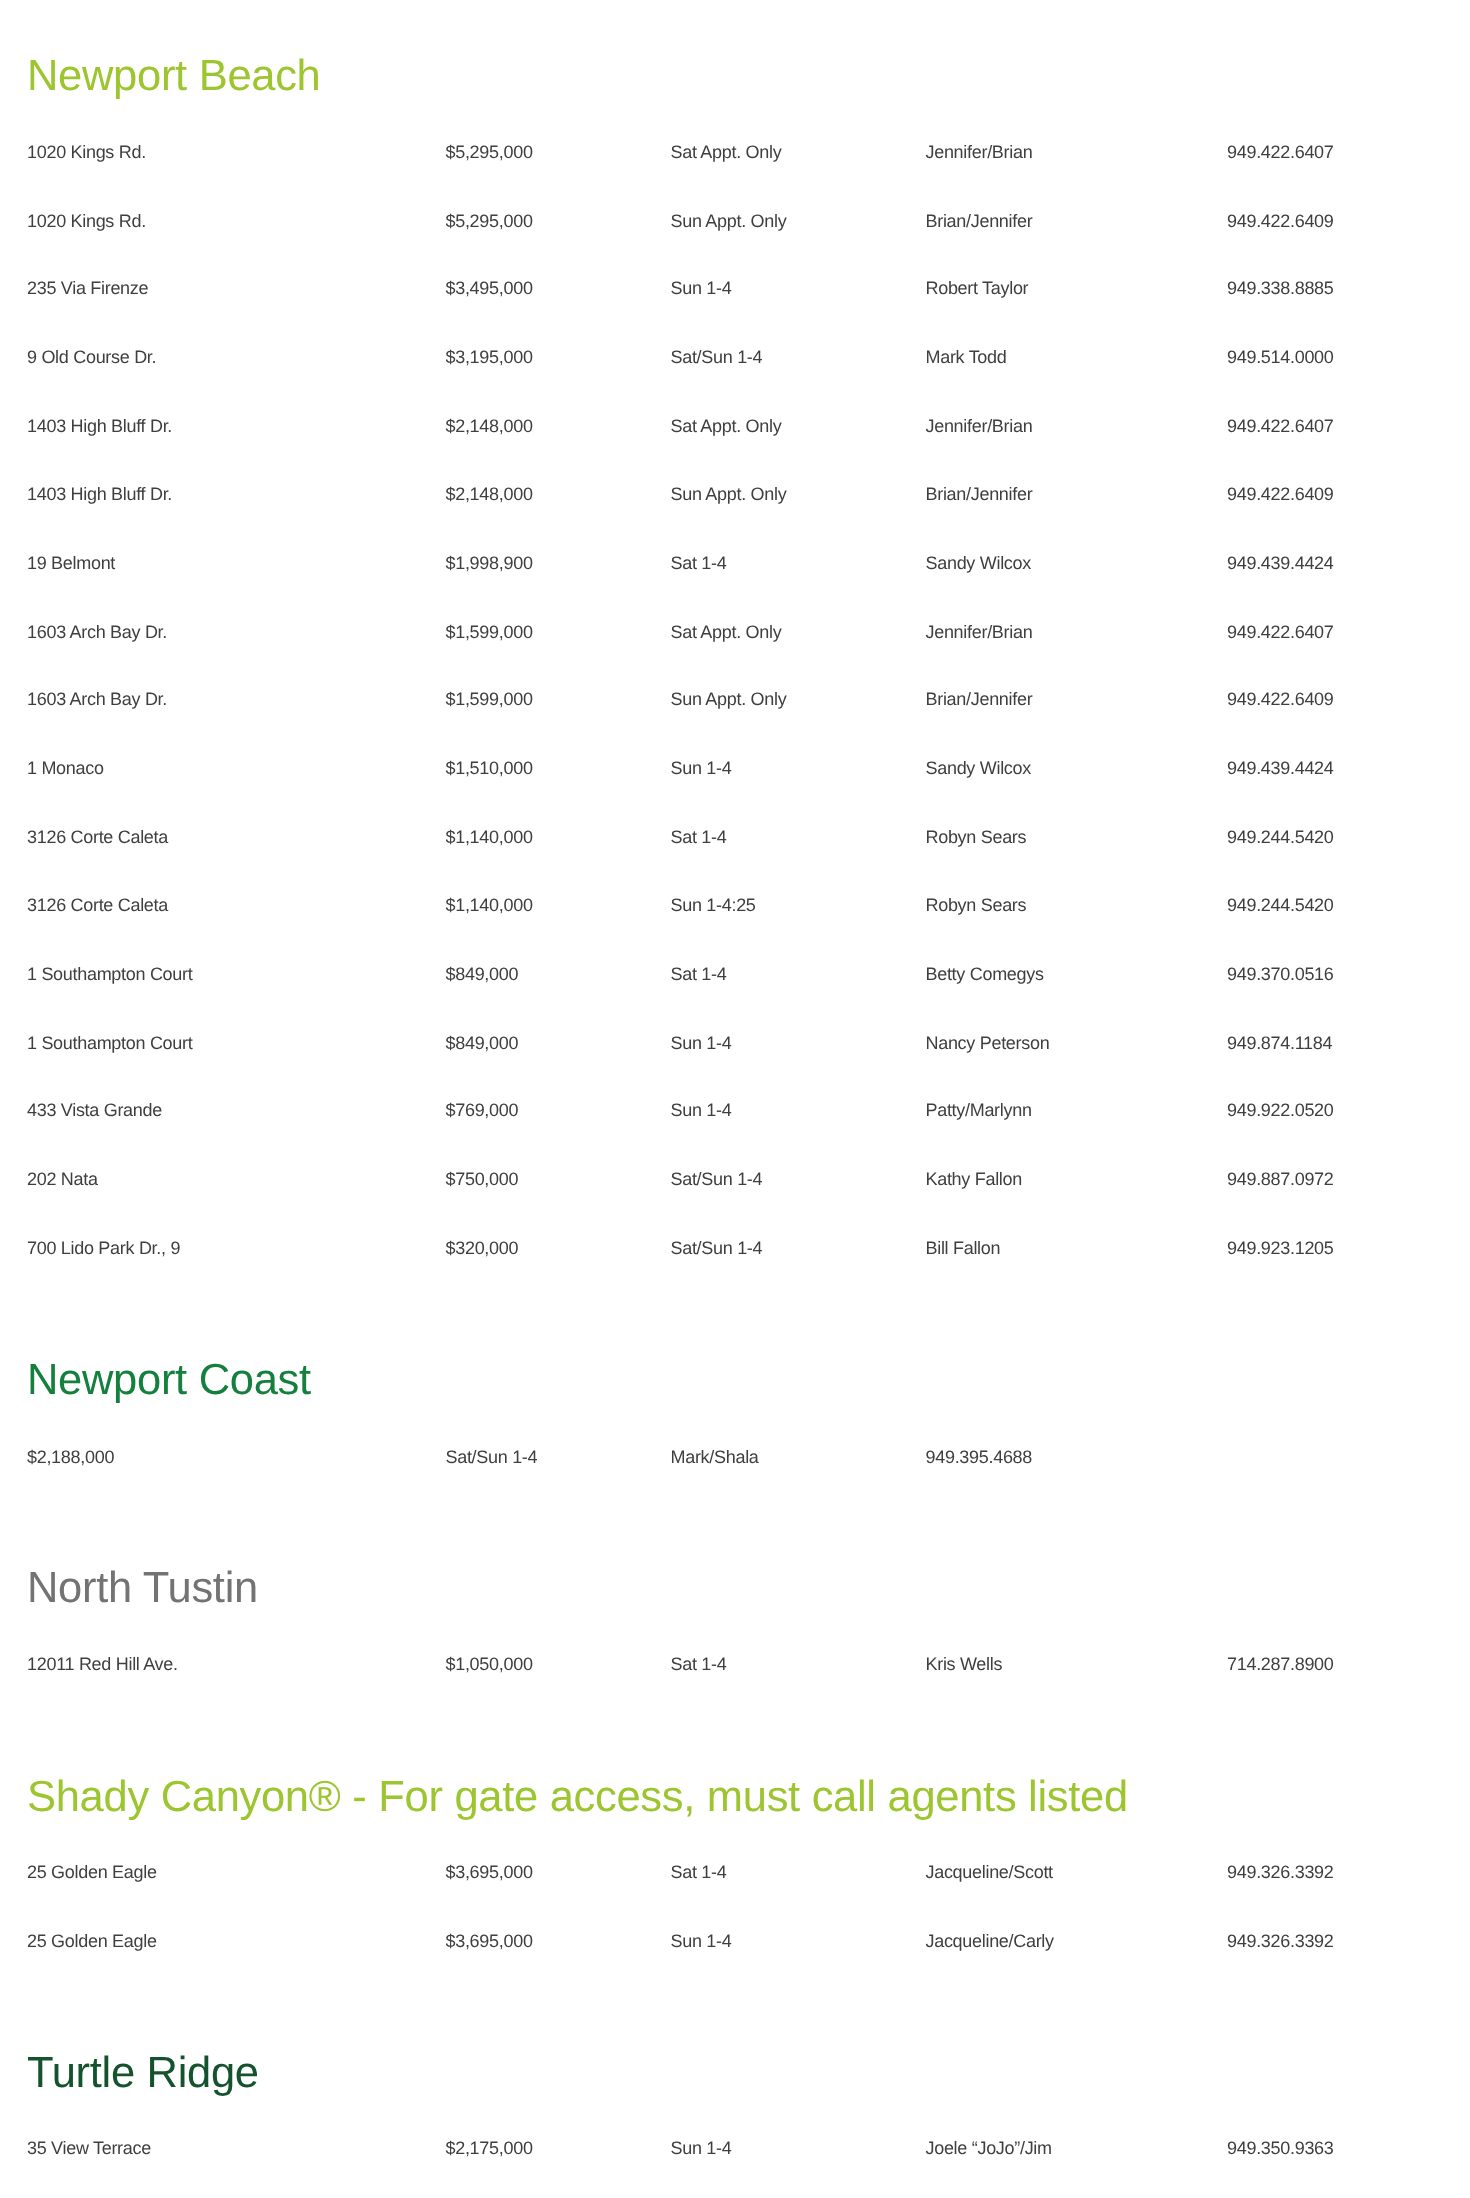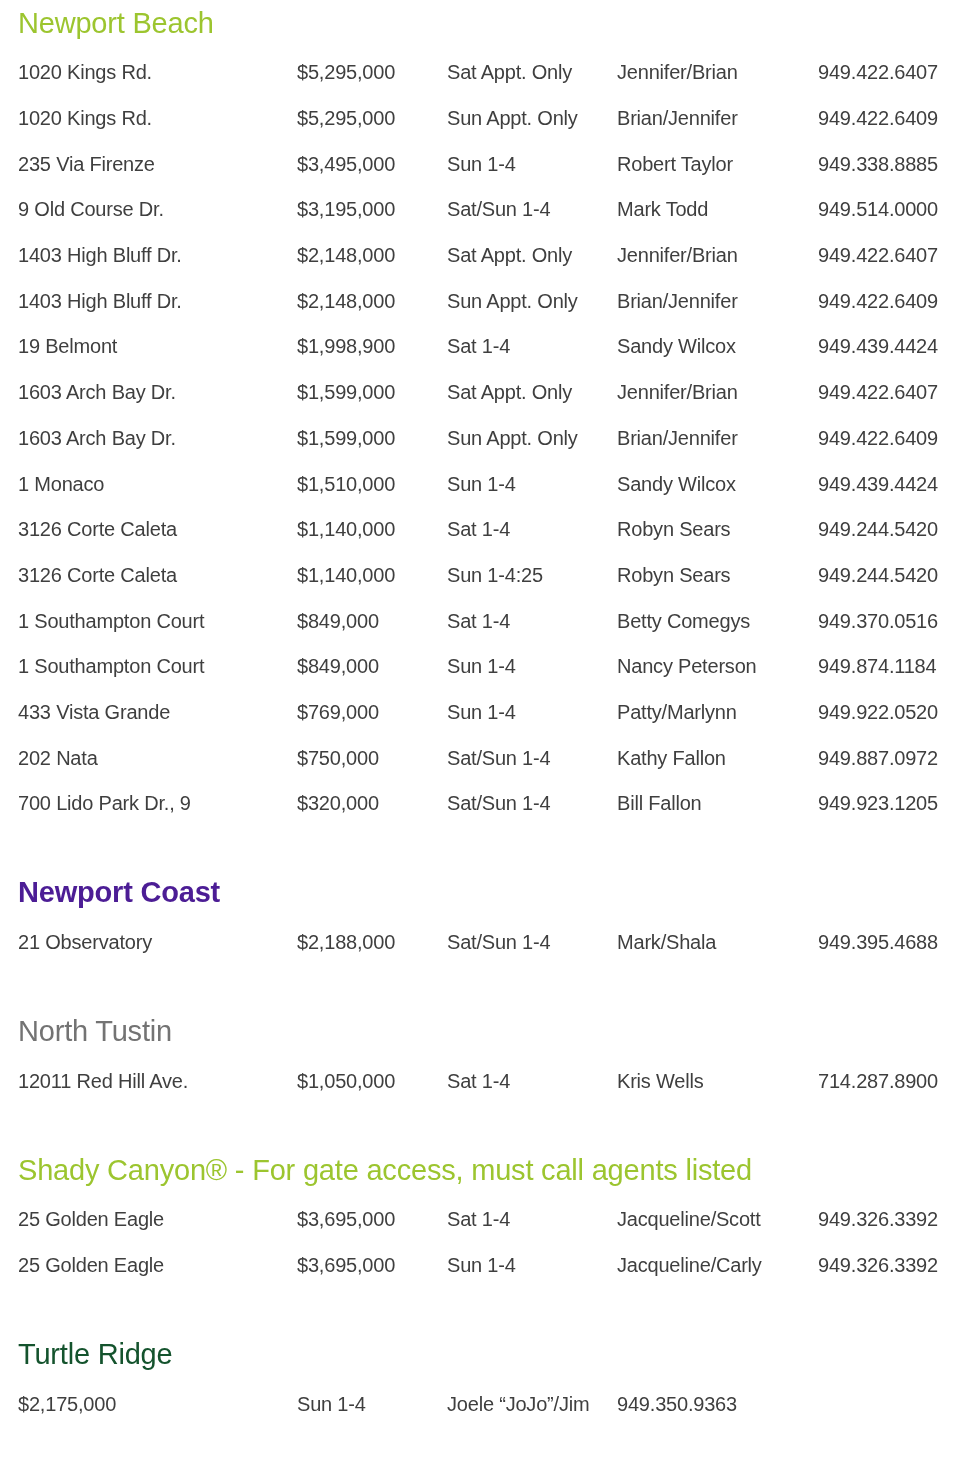--- a/index.html
+++ b/index.html
@@ -9,42 +9,42 @@
   }
   body {
     width: 980px;
     height: 1465px;
     overflow: hidden;
     font-family: "Liberation Sans", sans-serif;
     color: #3f3f3f;
     -webkit-font-smoothing: antialiased;
   }
   .page {
-    padding: 0 18px 0 18px;
+    padding: 28px 18px 0 18px;
     box-sizing: border-box;
   }
   .section {
     margin-bottom: 43px;
   }
   .section-title {
     color: #9cc52f;
     font-size: 29px;
     font-weight: 400;
     letter-spacing: -0.2px;
     height: 46px;
     display: flex;
     align-items: center;
     margin: 0 0 4px 0;
   }
   .listing-row {
     display: grid;
     grid-template-columns: 279px 150px 170px 201px 1fr;
     align-items: center;
     height: 45.7px;
-    font-size: 20px;
+    font-size: 12px;
     letter-spacing: -0.2px;
     white-space: nowrap;
   }
   .cell {
     overflow: hidden;
   }
 </style>
 </head>
 <body style="color: rgb(63, 63, 63); background: rgb(255, 255, 255);">
 
@@ -185,24 +185,23 @@
     <span class="cell">700 Lido Park Dr., 9</span>
     <span class="cell">$320,000</span>
     <span class="cell">Sat/Sun 1-4</span>
     <span class="cell">Bill Fallon</span>
     <span class="cell">949.923.1205</span>
   </div>
 </div>
   </section>
 
   <section class="section">
-    <h2 class="section-title" style="color: #4c1d95; font-weight: bold;">Newport Coast</h2>
-    <div>
-  <div class="listing-row">
-    <span class="cell">21 Observatory</span>
+    <h2 class="section-title" style="color: #15803d;">Newport Coast</h2>
+    <div>
+  <div class="listing-row">
     <span class="cell">$2,188,000</span>
     <span class="cell">Sat/Sun 1-4</span>
     <span class="cell">Mark/Shala</span>
     <span class="cell">949.395.4688</span>
   </div>
 </div>
   </section>
 
   <section class="section">
     <h2 class="section-title" style="color: #737373;">North Tustin</h2>
@@ -235,20 +234,21 @@
     <span class="cell">Jacqueline/Carly</span>
     <span class="cell">949.326.3392</span>
   </div>
 </div>
   </section>
 
   <section class="section">
     <h2 class="section-title" style="color: #14532d;">Turtle Ridge</h2>
     <div>
   <div class="listing-row">
+    <span class="cell">35 View Terrace</span>
     <span class="cell">$2,175,000</span>
     <span class="cell">Sun 1-4</span>
     <span class="cell">Joele “JoJo”/Jim</span>
     <span class="cell">949.350.9363</span>
   </div>
 </div>
   </section>
 </div>
 </div>
 

